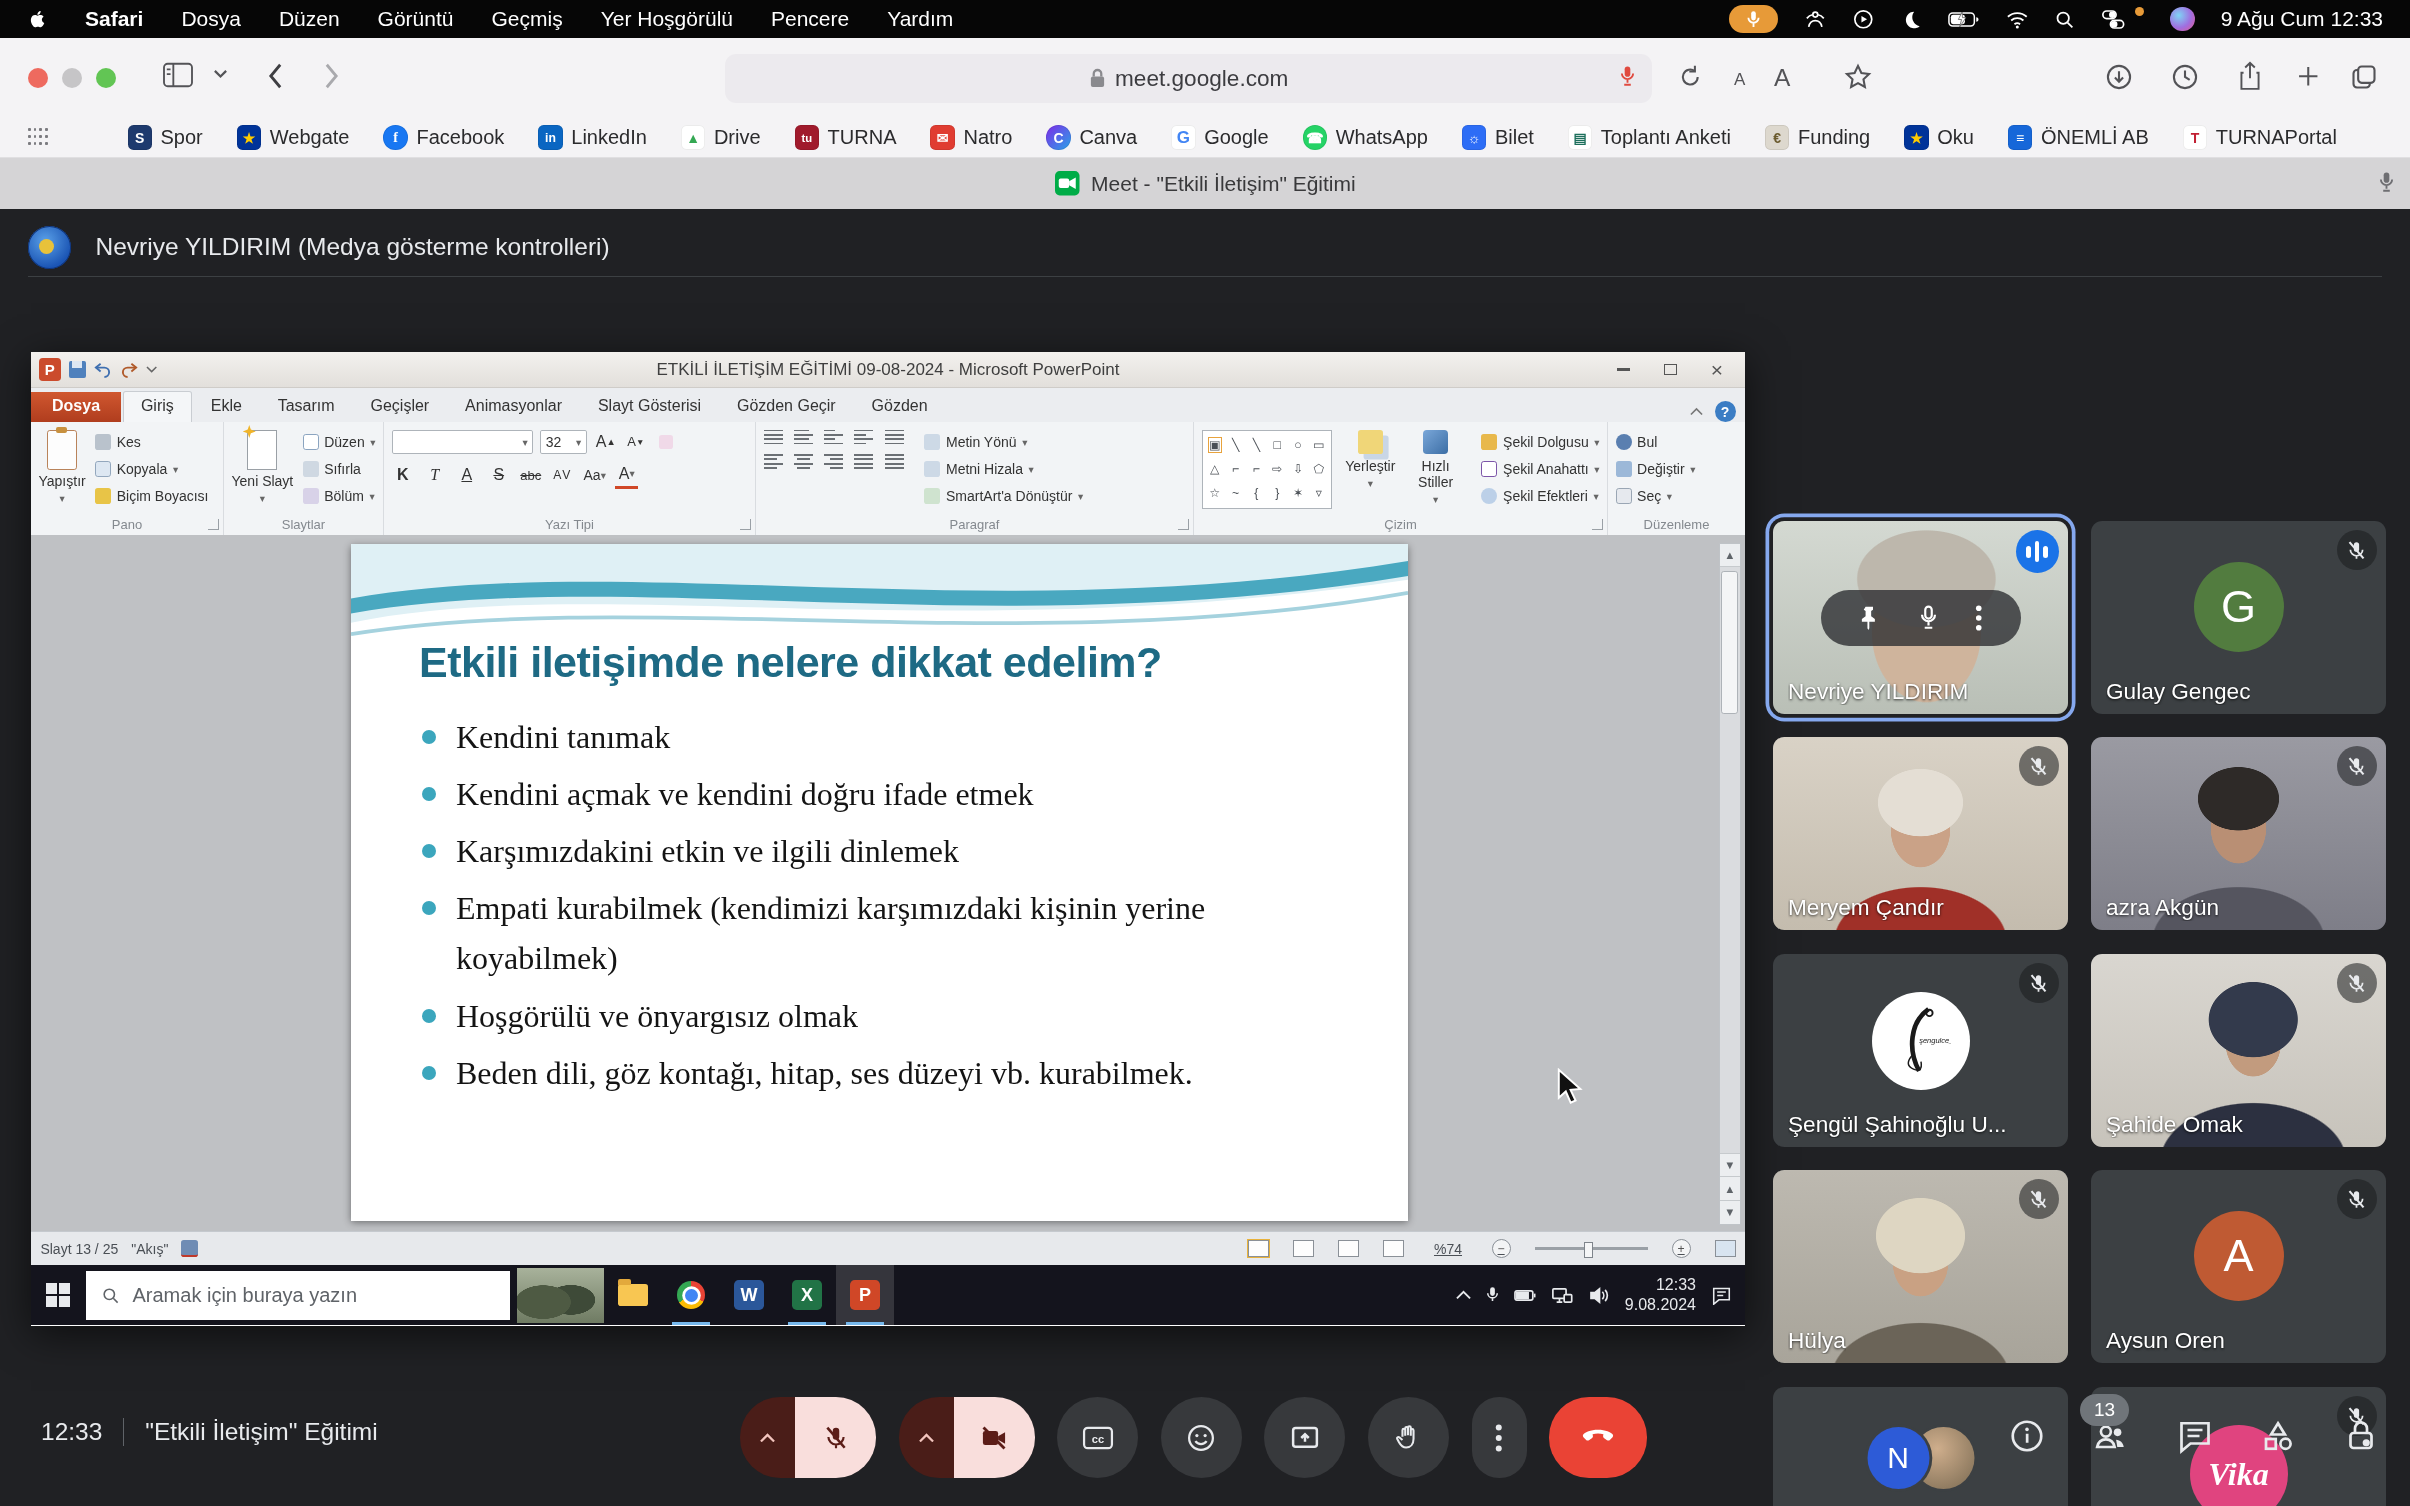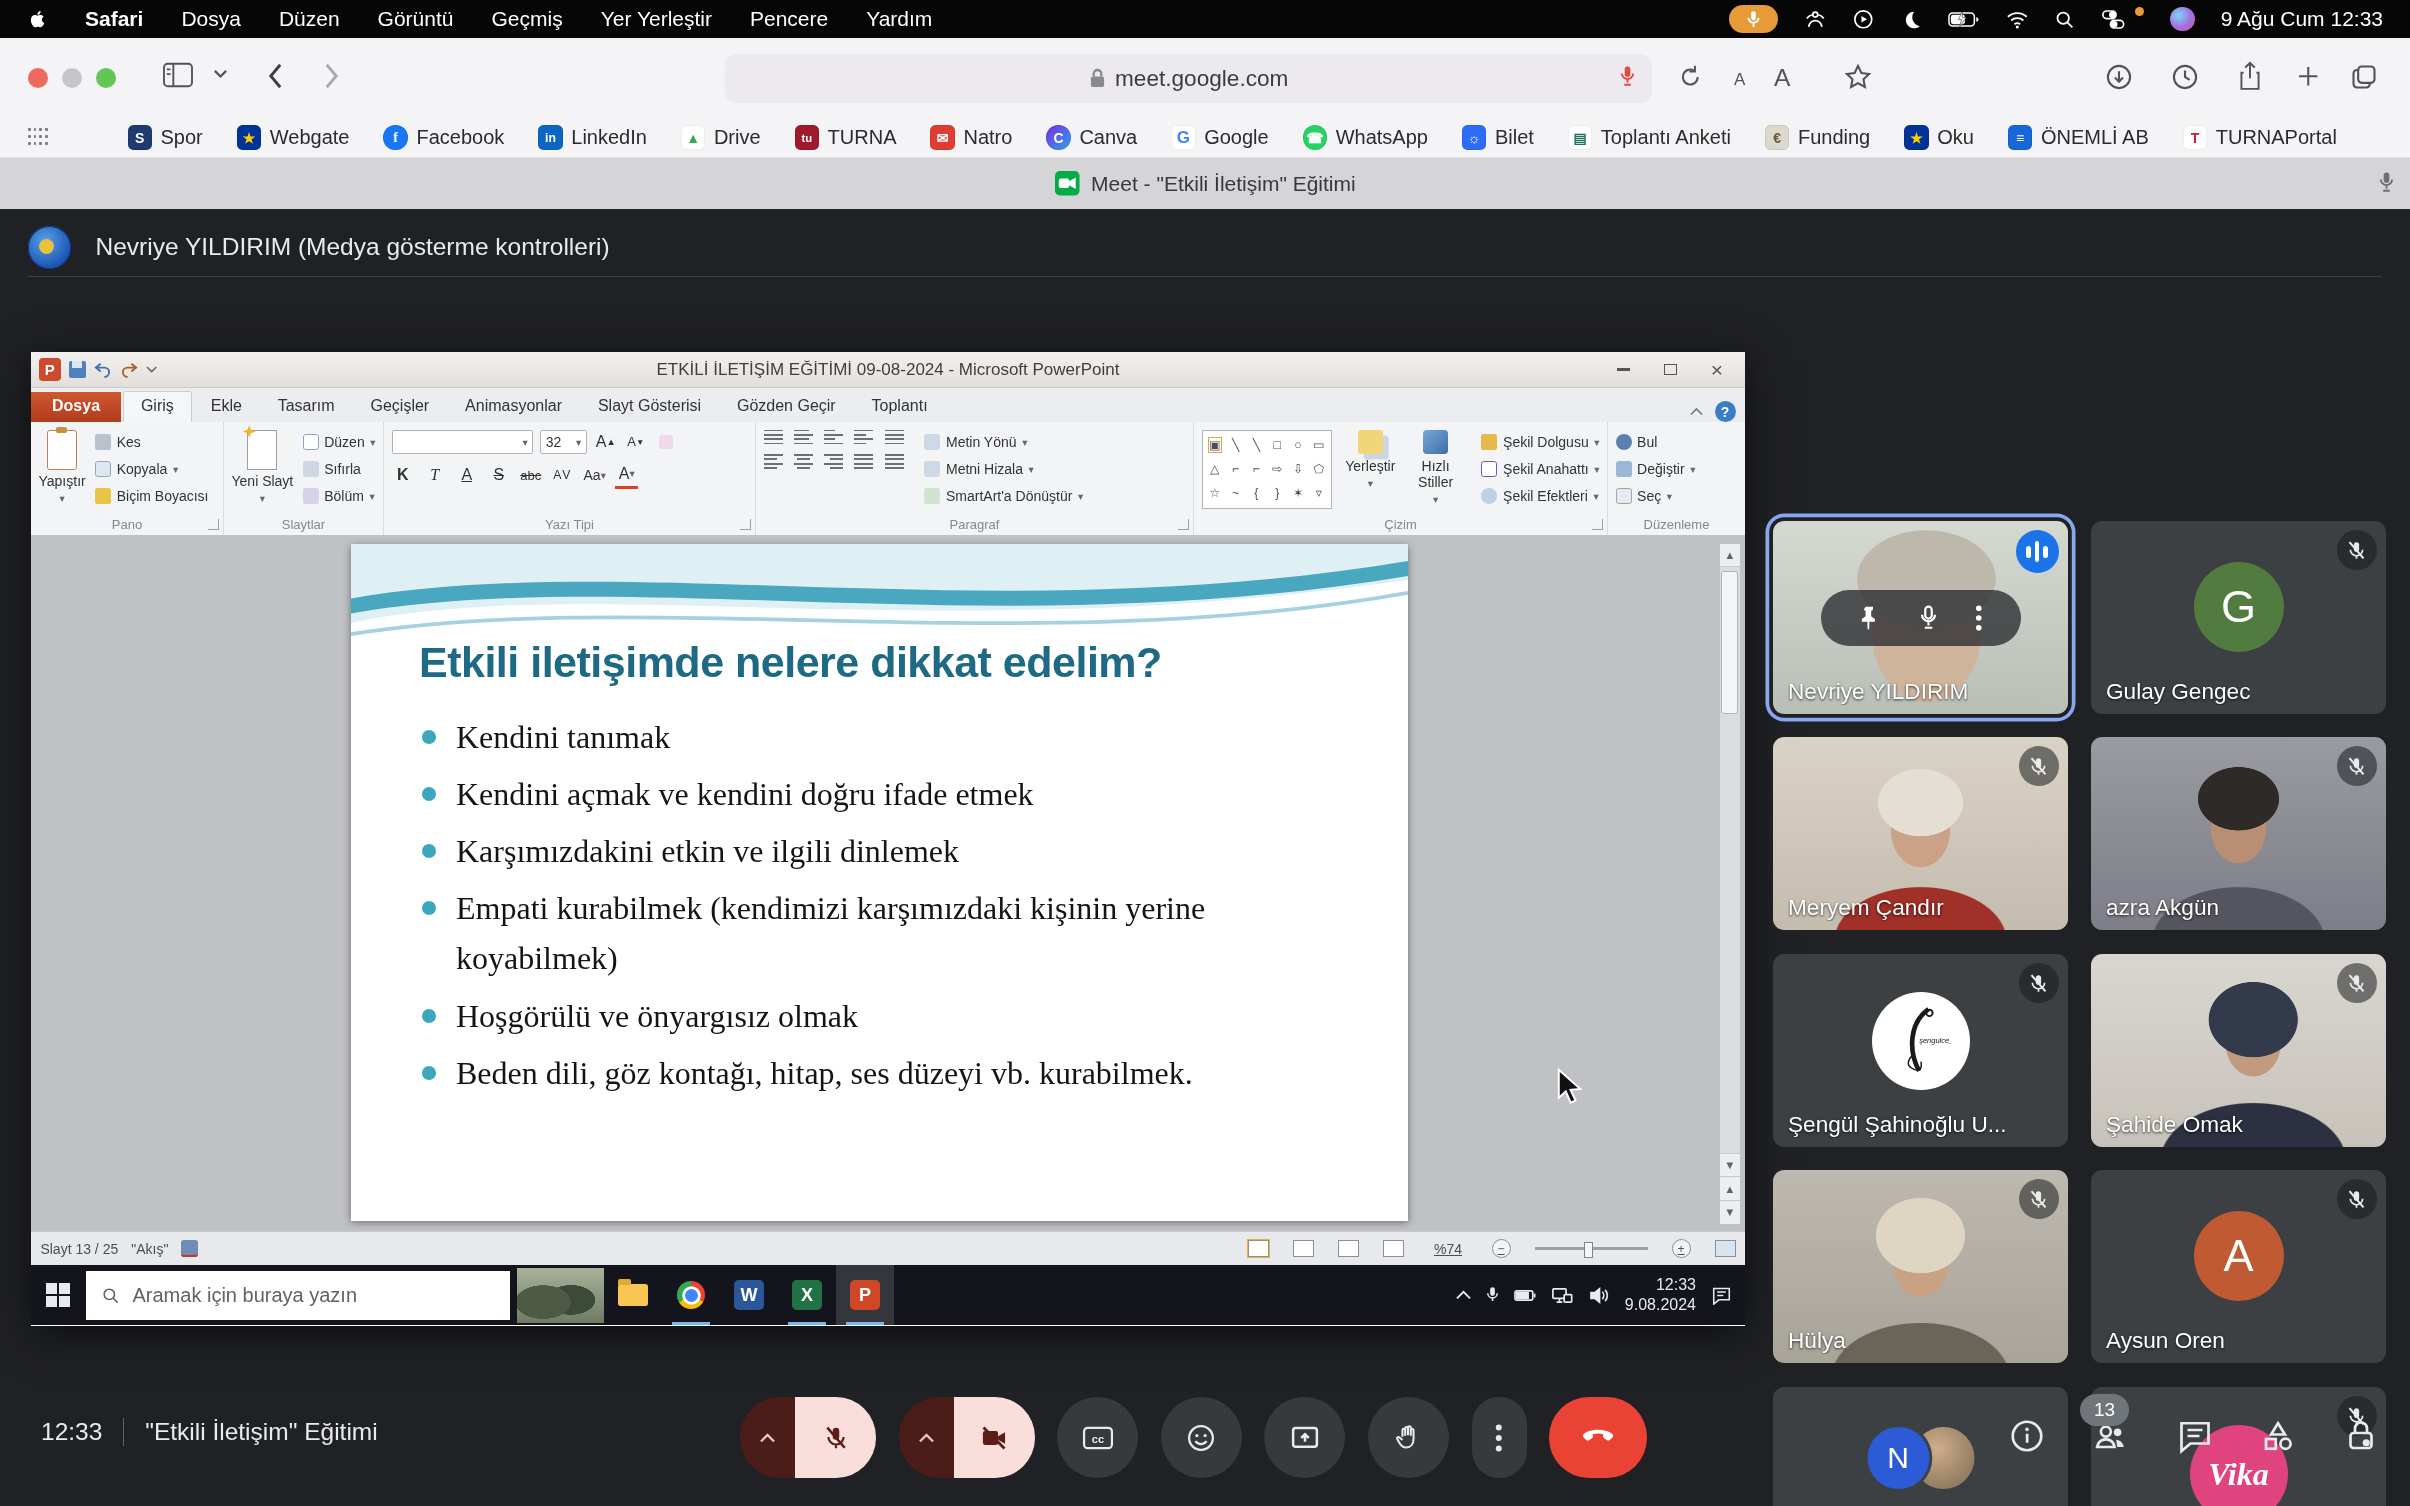--- a/index.html
+++ b/index.html
@@ -180,21 +180,21 @@
     <span class="apple">
       <svg width="19" height="22.6" viewBox="0 0 24 28">
           <path fill="#fff" d="M17.5 14.6c0-2.6 2.1-3.8 2.2-3.9-1.2-1.8-3.1-2-3.7-2-1.6-.2-3.1.9-3.9.9-.8 0-2-.9-3.4-.9-1.7 0-3.3 1-4.2 2.6-1.8 3.1-.5 7.7 1.3 10.2.9 1.2 1.9 2.6 3.3 2.6 1.3-.1 1.8-.8 3.4-.8s2 .8 3.4.8c1.4 0 2.3-1.3 3.2-2.5 1-1.5 1.4-2.9 1.4-3-.1 0-2.9-1.1-3-4zM14.9 6.9c.7-.9 1.2-2.1 1.1-3.3-1 0-2.3.7-3 1.6-.7.8-1.3 2-1.1 3.2 1.1.1 2.3-.6 3-1.5z"></path>
         </svg>
     </span>
     <span class="mitem first">Safari</span>
     <span class="mitem">Dosya</span>
     <span class="mitem">Düzen</span>
     <span class="mitem">Görüntü</span>
     <span class="mitem">Geçmiş</span>
-    <span class="mitem">Yer Yerleştir</span>
+    <span class="mitem">Yer Hoşgörülü</span>
     <span class="mitem">Pencere</span>
     <span class="mitem">Yardım</span>
     <span class="mright">
       <span class="micpill">
         <svg width="13" height="19" viewBox="0 0 14 20" fill="none" stroke="#fff" stroke-width="2">
             <rect x="4.5" y="1" width="5" height="10" rx="2.5" fill="#fff" stroke="none"></rect>
             <path d="M1.5 8a5.5 5.5 0 0 0 11 0M7 13.5V18"></path>
           </svg>
       </span>
       <span>
@@ -467,21 +467,21 @@
 
       <div id="ppt-tabs">
         <span class="ptab dosya">Dosya</span>
         <span class="ptab active">Giriş</span>
         <span class="ptab">Ekle</span>
         <span class="ptab">Tasarım</span>
         <span class="ptab">Geçişler</span>
         <span class="ptab">Animasyonlar</span>
         <span class="ptab">Slayt Gösterisi</span>
         <span class="ptab">Gözden Geçir</span>
-        <span class="ptab">Toplantı</span>
+        <span class="ptab">Gözden</span>
         <span class="ribbon-right">
           <svg width="13" height="8.5" viewBox="0 0 14 9">
               <path d="M1 8l6-6 6 6" fill="none" stroke="#777" stroke-width="1.8"></path>
             </svg>
           <span class="helpq">?</span>
         </span>
       </div>
 
       <div id="ppt-ribbon">
 

